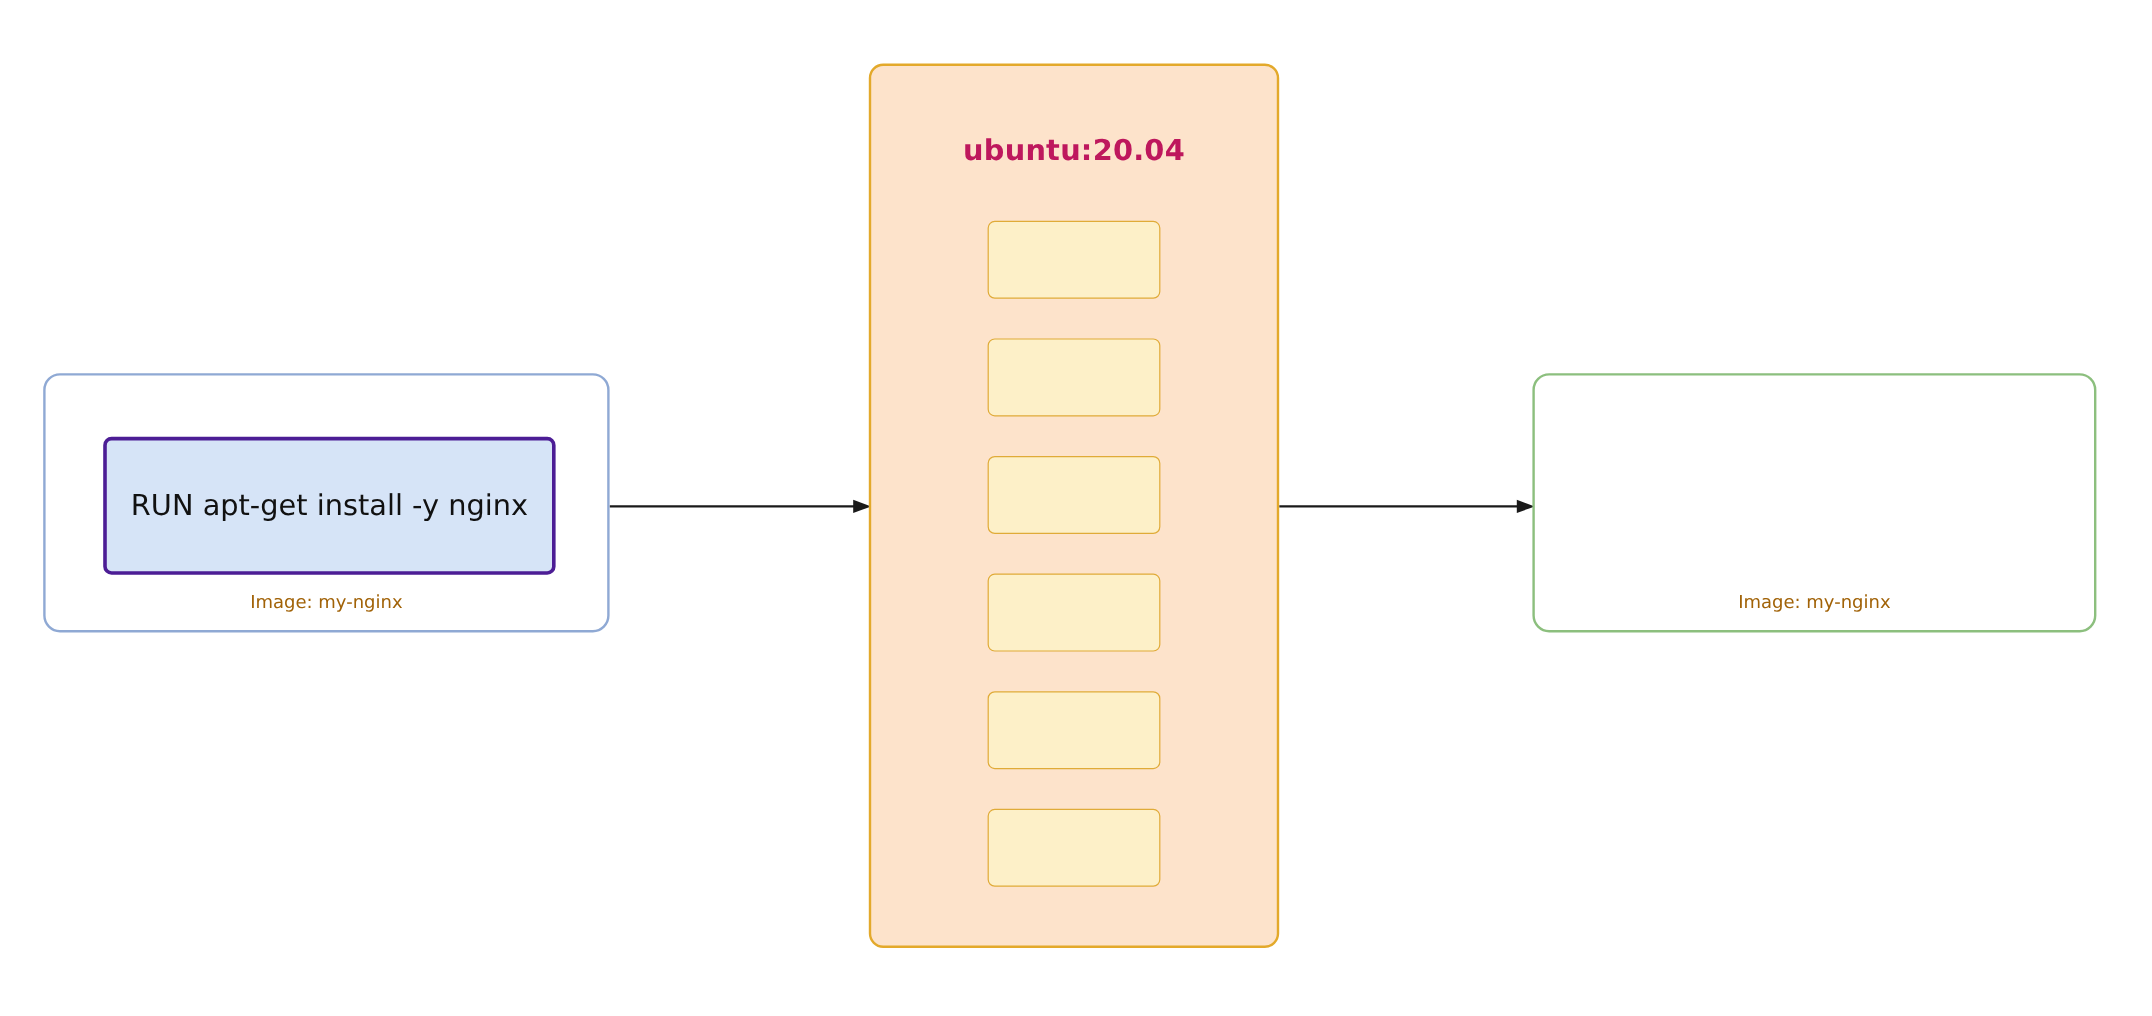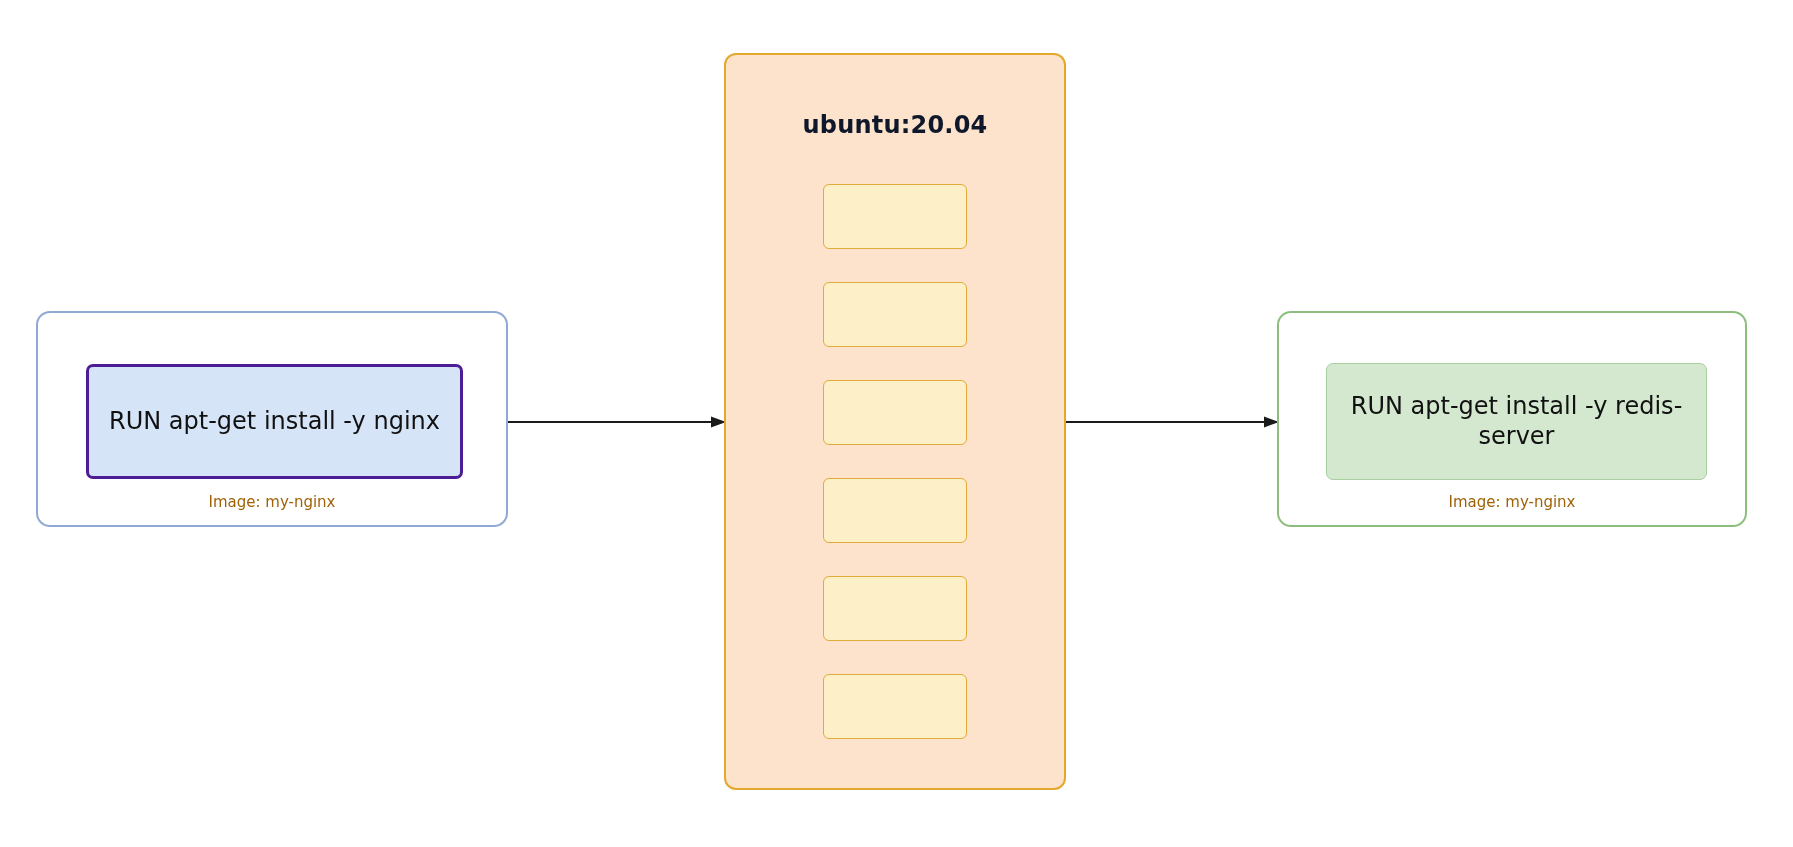--- a/index.html
+++ b/index.html
@@ -98,21 +98,21 @@
     border: 2px solid #e3a92b;
   }
   .base-title {
     position: absolute;
     left: 0;
     right: 0;
     top: 56px;
     text-align: center;
     font-size: 24px;
     font-weight: bold;
-    color: #0f172a;
+    color: #be185d;
     letter-spacing: 0.2px;
   }
   .layer-stack {
     position: absolute;
     left: 0;
     right: 0;
     top: 129px;
     display: flex;
     flex-direction: column;
     align-items: center;
@@ -167,17 +167,16 @@
   </div>
 
   <div class="arrow arrow-2">
     <svg width="213" height="14" viewBox="0 0 213 14" aria-hidden="true">
       <line x1="0" y1="7" x2="201" y2="7" stroke="#1a1a1a" stroke-width="2"></line>
       <polygon points="213,7 198,1.5 198,12.5" fill="#1a1a1a"></polygon>
     </svg>
   </div>
 
   <div class="panel panel-right">
-    <div class="instr instr-green">RUN apt-get install -y redis-server</div>
     <div class="caption">Image: my-nginx</div>
   </div>
 
 </div>
 
 </body></html>

